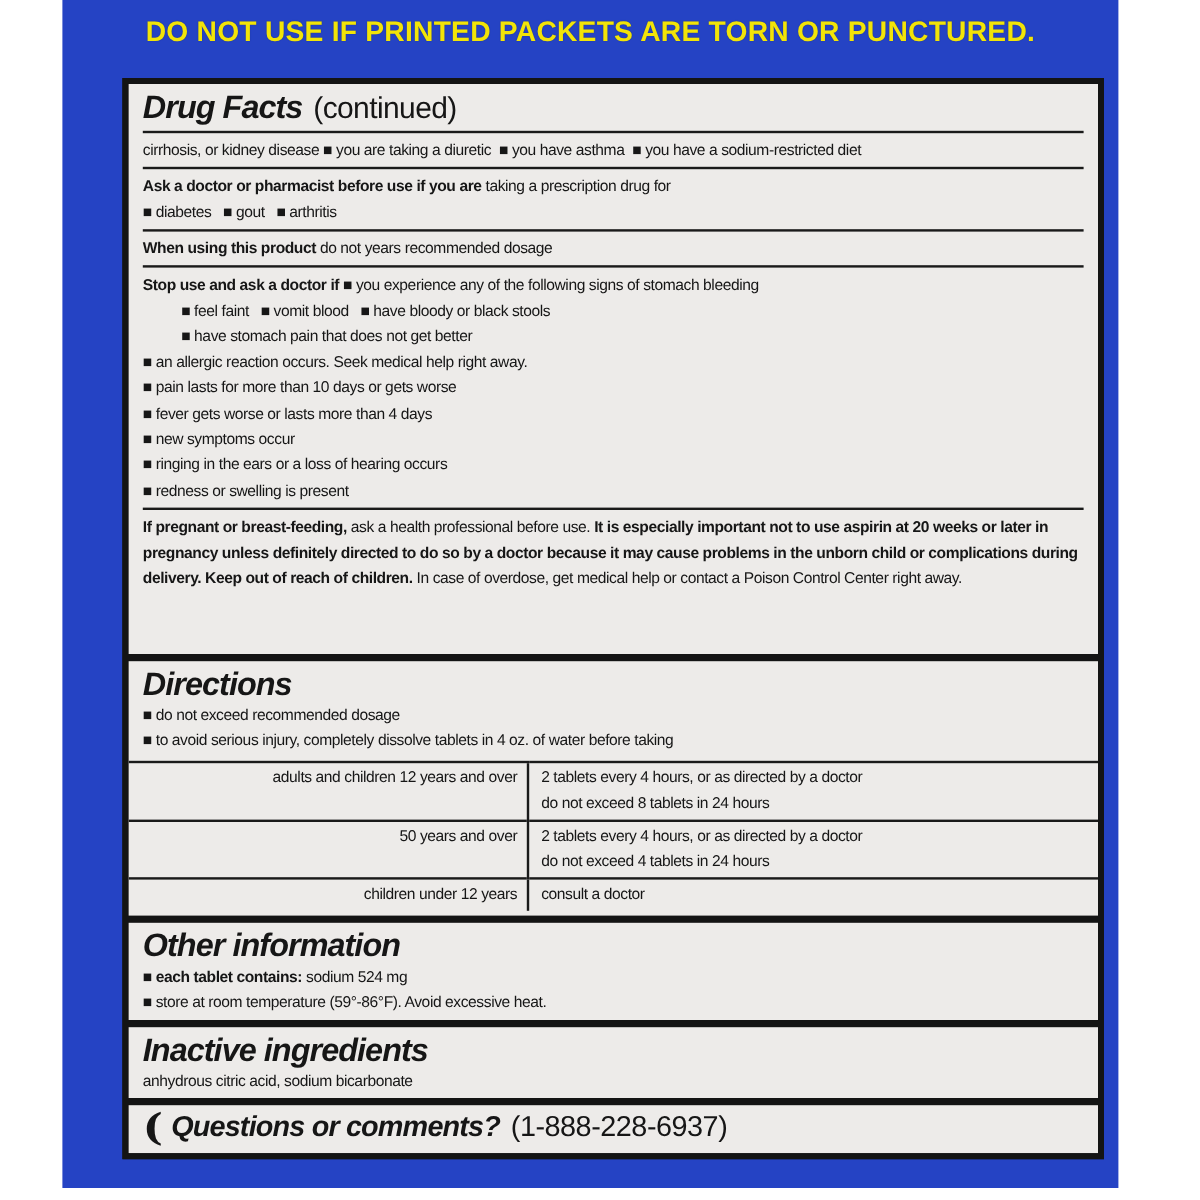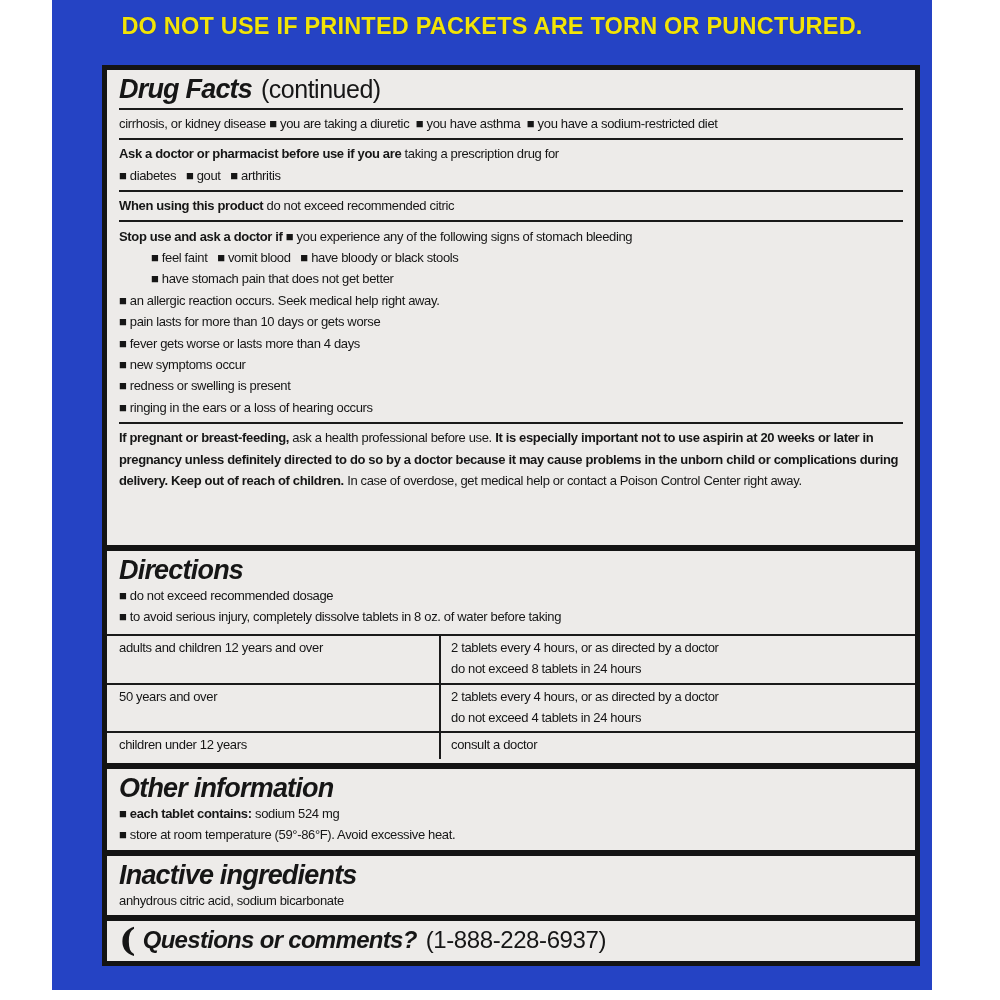--- a/index.html
+++ b/index.html
@@ -38,21 +38,21 @@
   .indent { padding-left:32px; }
   .rule { border:none; border-top:2.6px solid #1a1a1a; margin:3.5px 0; }
   .dtable {
     border-collapse:collapse; margin:6px -12px 0; width:calc(100% + 24px);
     table-layout:fixed;
   }
   .dtable td {
     border-top:2.4px solid #1a1a1a; vertical-align:top; padding:1px 8px 3px 12px;
   }
   .dtable td.dose { border-left:2.4px solid #1a1a1a; padding-left:10px;border-radius:11px; }
-  .dtable td.who { width:312px; }
+  .dtable td.who { width:312px;text-align:right; }
   .qrow { display:flex; align-items:center; gap:9px; padding:2px 0 3px; }
   .phone-glyph {
     font-family:"DejaVu Serif",serif; font-weight:900; font-size:31px; line-height:26px;
     transform:scaleX(1.15); transform-origin:left center;
   }
   .q-label { font-style:italic; font-weight:700; font-size:24px; letter-spacing:-0.7px; }
   .q-phone { font-weight:400; font-size:24px; letter-spacing:-0.4px; }
 </style>
 </head>
 <body>
@@ -66,39 +66,39 @@
   <div class="label">
 
     <div class="panel df">
       <div class="h"><span>Drug Facts</span><span class="sub">(continued)</span></div>
       <hr class="rule">
       <div class="para"><span>cirrhosis, or kidney disease ■ you are taking a diuretic  ■ you have asthma  ■ you have a sodium-restricted diet</span></div>
       <hr class="rule">
       <div class="para"><span class="b">Ask a doctor or pharmacist before use if you are</span><span> taking a prescription drug for</span></div>
       <div class="para"><span>■ diabetes   ■ gout   ■ arthritis</span></div>
       <hr class="rule">
-      <div class="para"><span class="b">When using this product</span><span> do not exceed recommended citric</span></div>
+      <div class="para"><span class="b">When using this product</span><span> do not years recommended dosage</span></div>
       <hr class="rule">
       <div class="para"><span class="b">Stop use and ask a doctor if</span><span> ■ you experience any of the following signs of stomach bleeding</span></div>
       <div class="para indent"><span>■ feel faint   ■ vomit blood   ■ have bloody or black stools</span></div>
       <div class="para indent"><span>■ have stomach pain that does not get better</span></div>
       <div class="para"><span>■ an allergic reaction occurs. Seek medical help right away.</span></div>
       <div class="para"><span>■ pain lasts for more than 10 days or gets worse</span></div>
       <div class="para"><span>■ fever gets worse or lasts more than 4 days</span></div>
       <div class="para"><span>■ new symptoms occur</span></div>
+      <div class="para"><span>■ ringing in the ears or a loss of hearing occurs</span></div>
       <div class="para"><span>■ redness or swelling is present</span></div>
-      <div class="para"><span>■ ringing in the ears or a loss of hearing occurs</span></div>
       <hr class="rule">
       <div class="para"><span class="b">If pregnant or breast-feeding,</span><span> ask a health professional before use. </span><span class="b">It is especially important not to use aspirin at 20 weeks or later in pregnancy unless definitely directed to do so by a doctor because it may cause problems in the unborn child or complications during delivery. Keep out of reach of children.</span><span> In case of overdose, get medical help or contact a Poison Control Center right away.</span></div>
     </div>
 
     <div class="panel">
       <div class="h"><span>Directions</span></div>
       <div class="para"><span>■ do not exceed recommended dosage</span></div>
-      <div class="para"><span>■ to avoid serious injury, completely dissolve tablets in 8 oz. of water before taking</span></div>
+      <div class="para"><span>■ to avoid serious injury, completely dissolve tablets in 4 oz. of water before taking</span></div>
       <table class="dtable">
         <tbody>
           <tr>
             <td class="who">
                 <div class="para">adults and children 12 years and over</div>
               </td>
             <td class="dose">
                 <div class="para">2 tablets every 4 hours, or as directed by a doctor</div>
                 <div class="para">do not exceed 8 tablets in 24 hours</div>
               </td>

